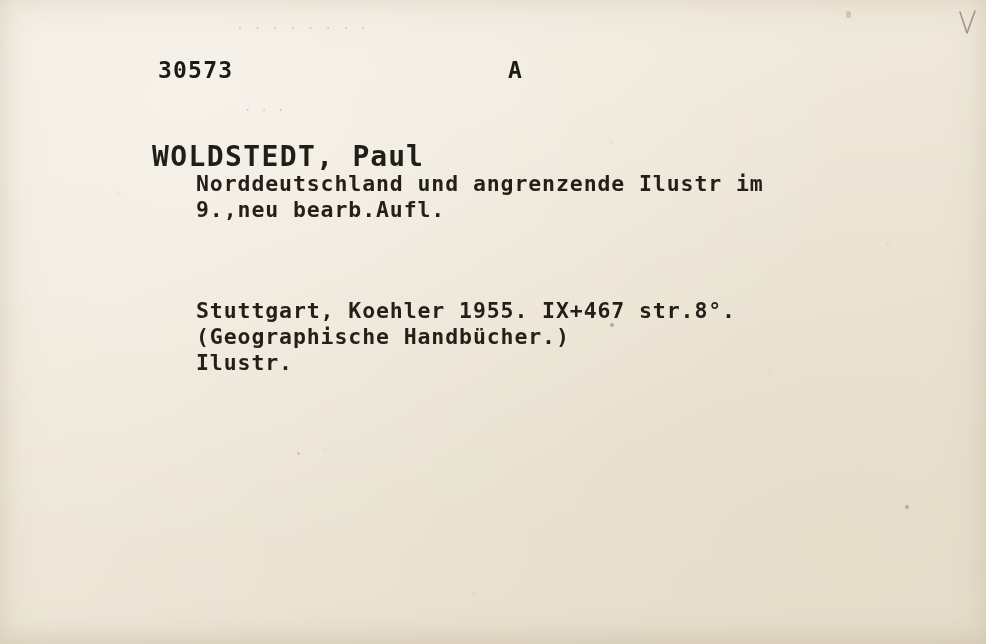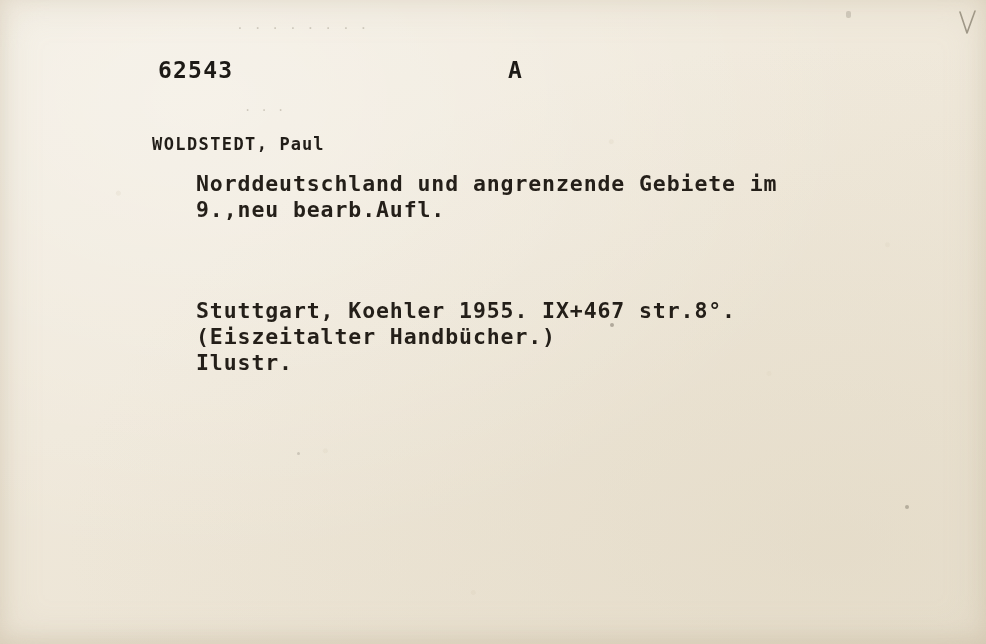--- a/index.html
+++ b/index.html
@@ -70,22 +70,22 @@
   #class-letter {
     left: 508px;
     top: 57px;
     font-size: 23px;
     font-weight: 700;
     color: #1d1a16;
   }
 
   #author-line {
     left: 152px;
-    top: 134px;
-    font-size: 17px;
+    top: 140px;
+    font-size: 28px;
     letter-spacing: 1px;
   }
   #author-line .surname {
     font-weight: 700;
     letter-spacing: 1.4px;
   }
   #author-line .forename {
     font-weight: 600;
   }
 
@@ -155,33 +155,33 @@
 </head>
 <body>
 
 <div class="card">
 
   <div class="grain"></div>
 
   <div class="ghost" id="ghost-top">· · · · · · · ·</div>
   <div class="ghost" id="ghost-mid">· · ·</div>
 
-  <div class="typed" id="accession">62543</div>
+  <div class="typed" id="accession">30573</div>
   <div class="typed" id="class-letter">A</div>
 
   <div class="typed" id="author-line"><span class="surname">WOLDSTEDT,</span> <span class="forename">Paul</span></div>
 
   <div class="title-block">
-    <div class="line">Norddeutschland und angrenzende Gebiete im</div>
+    <div class="line">Norddeutschland und angrenzende Ilustr im</div>
     <div class="line">9.,neu bearb.Aufl.</div>
   </div>
 
   <div class="imprint-block">
     <div class="line">Stuttgart, Koehler 1955. IX+467 str.8°.</div>
-    <div class="line">(Eiszeitalter Handbücher.)</div>
+    <div class="line">(Geographische Handbücher.)</div>
     <div class="line">Ilustr.</div>
   </div>
 
   <div id="check-mark">
     <svg width="20" height="26" viewBox="0 0 20 26" aria-hidden="true">
       <path d="M2 2 L9 23 L17 1" fill="none" stroke="rgba(90,82,66,0.55)" stroke-width="1.6" stroke-linecap="round" stroke-linejoin="round"></path>
     </svg>
   </div>
 
   <div class="speck" id="speck-1"></div>

